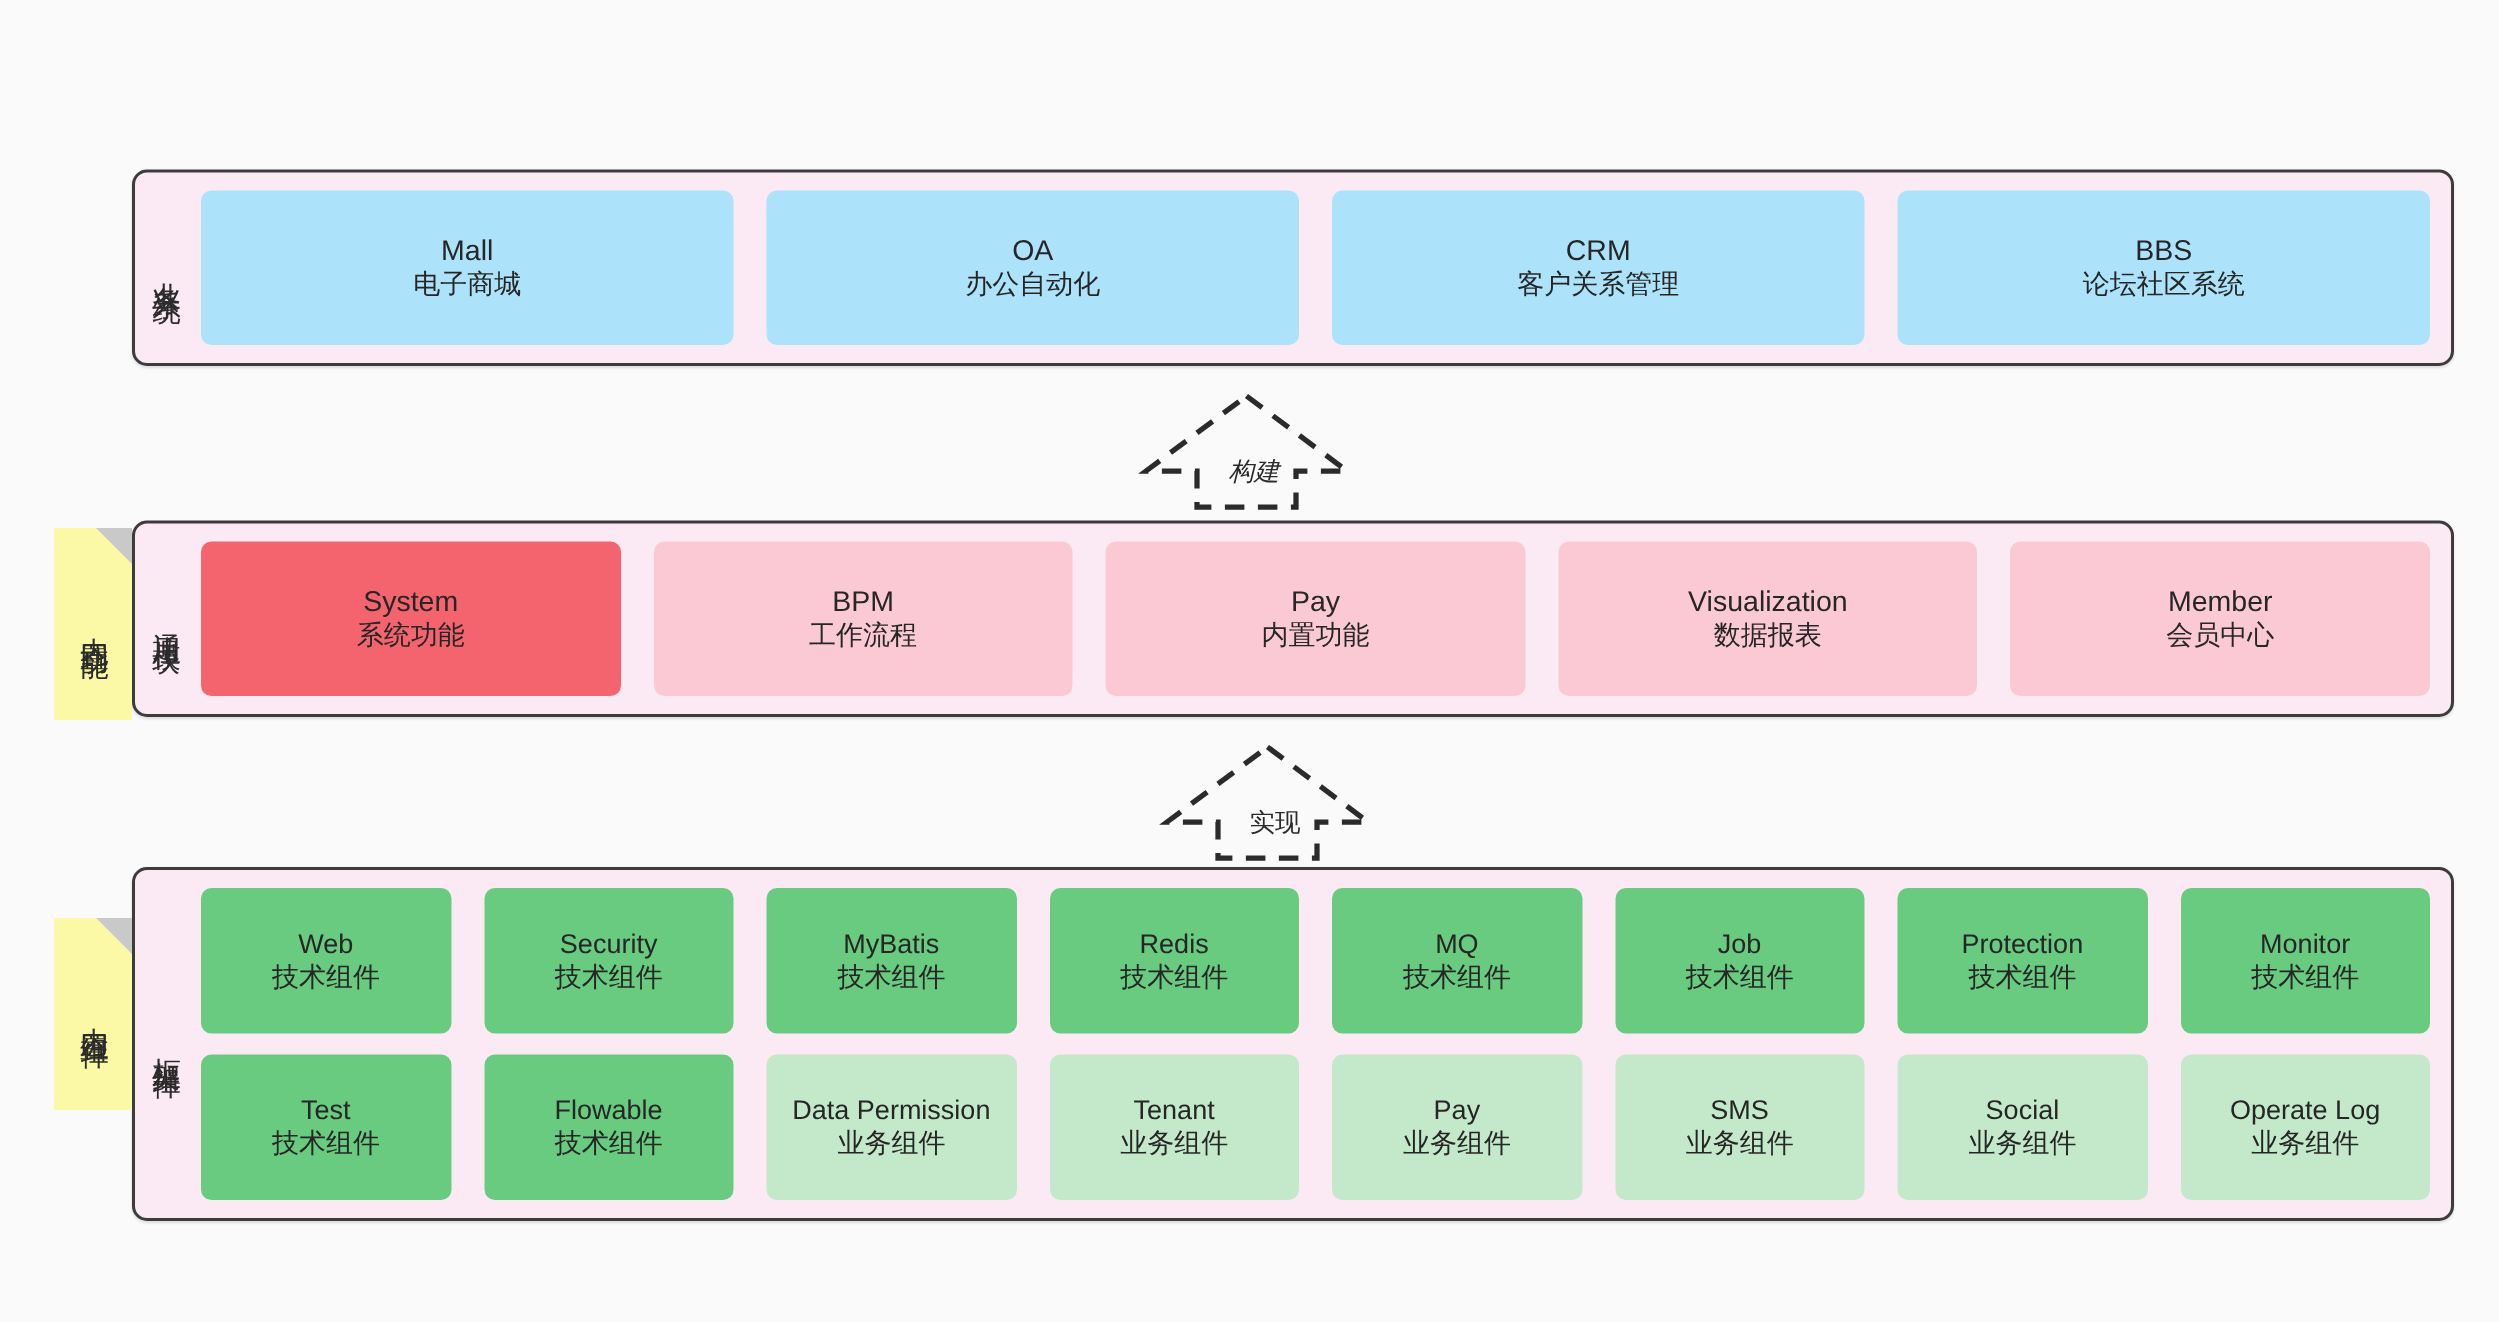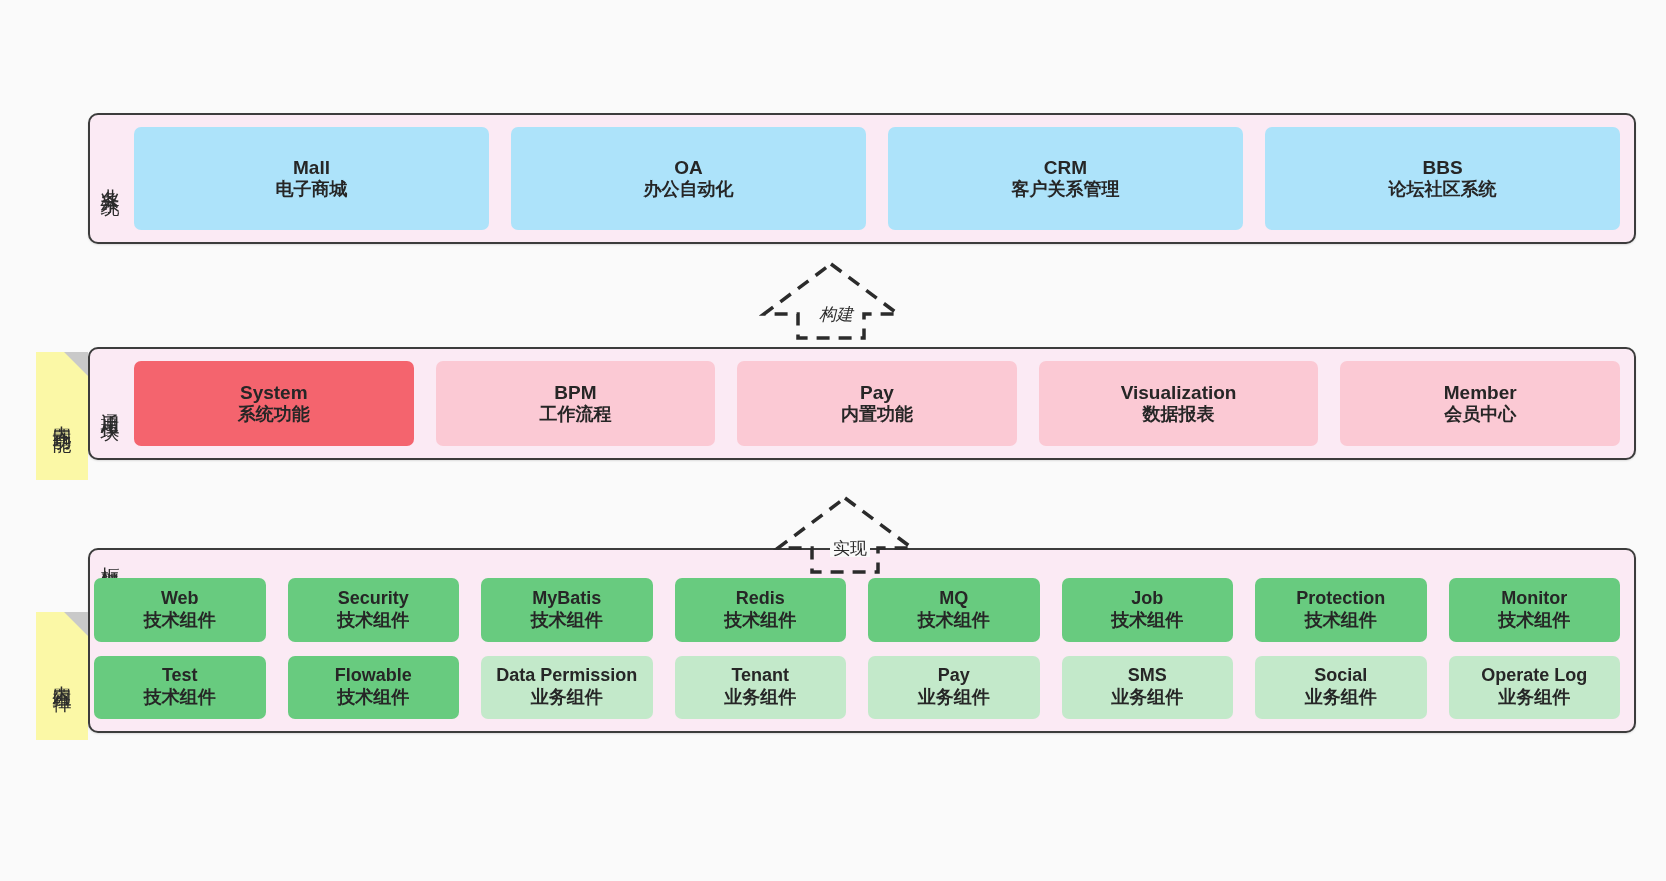--- a/index.html
+++ b/index.html
@@ -61,21 +61,20 @@
     flex: 1 1 0;
     border-radius: 7px;
     display: flex;
     flex-direction: column;
     align-items: center;
     justify-content: center;
     text-align: center;
     line-height: 1.22;
     color: #262626;
     padding: 4px 6px;
-    font-weight: bold;
   }
   .card .t1 { font-size: 19px; }
   .card .t2 { font-size: 18px; }
   .card.compact .t1 { font-size: 18px; }
 
   .c-blue      { background: #ade3fa; }
   .c-red       { background: #f4646e; }
   .c-pink      { background: #fbc9d4; }
   .c-green     { background: #68cb7f; }
   .c-greenlite { background: #c3e9ca; }
@@ -153,21 +152,21 @@
       <path d="M 75 6 L 142 56 L 108 56 L 108 80 L 42 80 L 42 56 L 8 56 Z" fill="none" stroke="#2b2b2b" stroke-width="3.5" stroke-dasharray="13 9" stroke-linejoin="miter"></path>
     </svg>
     <span class="gen-label" style="left:60px; top:48px;font-style:italic;">构建</span>
   </div>
 
   <div class="note" style="left:36px; top:352px; width:52px; height:128px;">
     <span class="fold"></span>
     <span>内置功能</span>
   </div>
 
-  <div class="layer" id="layer-common" style="left:88px; top:347px; width:1548px; height:113px;">
+  <div class="layer" id="layer-common" style="left:88px; top:347px; width:1548px; height:131px;">
     <div class="layer-title">通用模块</div>
     <div class="layer-body">
       <div class="row">
         <div class="card c-red">
           <span class="t1">System</span>
           <span class="t2">系统功能</span>
         </div>
         <div class="card c-pink">
           <span class="t1">BPM</span>
           <span class="t2">工作流程</span>
@@ -193,21 +192,21 @@
       <path d="M 75 6 L 142 56 L 108 56 L 108 80 L 42 80 L 42 56 L 8 56 Z" fill="none" stroke="#2b2b2b" stroke-width="3.5" stroke-dasharray="13 9" stroke-linejoin="miter"></path>
     </svg>
     <span class="gen-label" style="left:60px; top:48px;">实现</span>
   </div>
 
   <div class="note" style="left:36px; top:612px; width:52px; height:128px;">
     <span class="fold"></span>
     <span>内置组件</span>
   </div>
 
-  <div class="layer" id="layer-framework" style="left:88px; top:548px; width:1548px; height:185px;flex-direction:column;">
+  <div class="layer" id="layer-framework" style="left:88px; top:578px; width:1548px; height:236px;">
     <div class="layer-title">框架组件</div>
     <div class="layer-body">
 
       <div class="row">
         <div class="card c-green compact">
           <span class="t1">Web</span>
           <span class="t2">技术组件</span>
         </div>
         <div class="card c-green compact">
           <span class="t1">Security</span>

